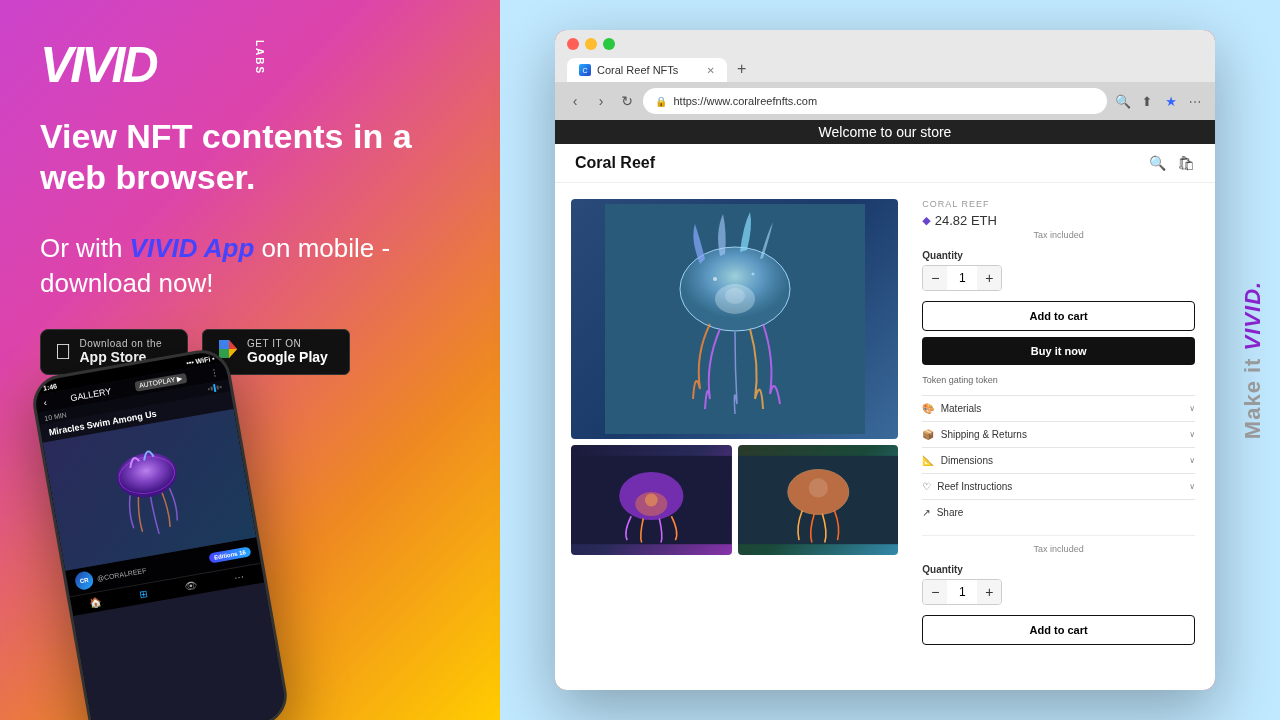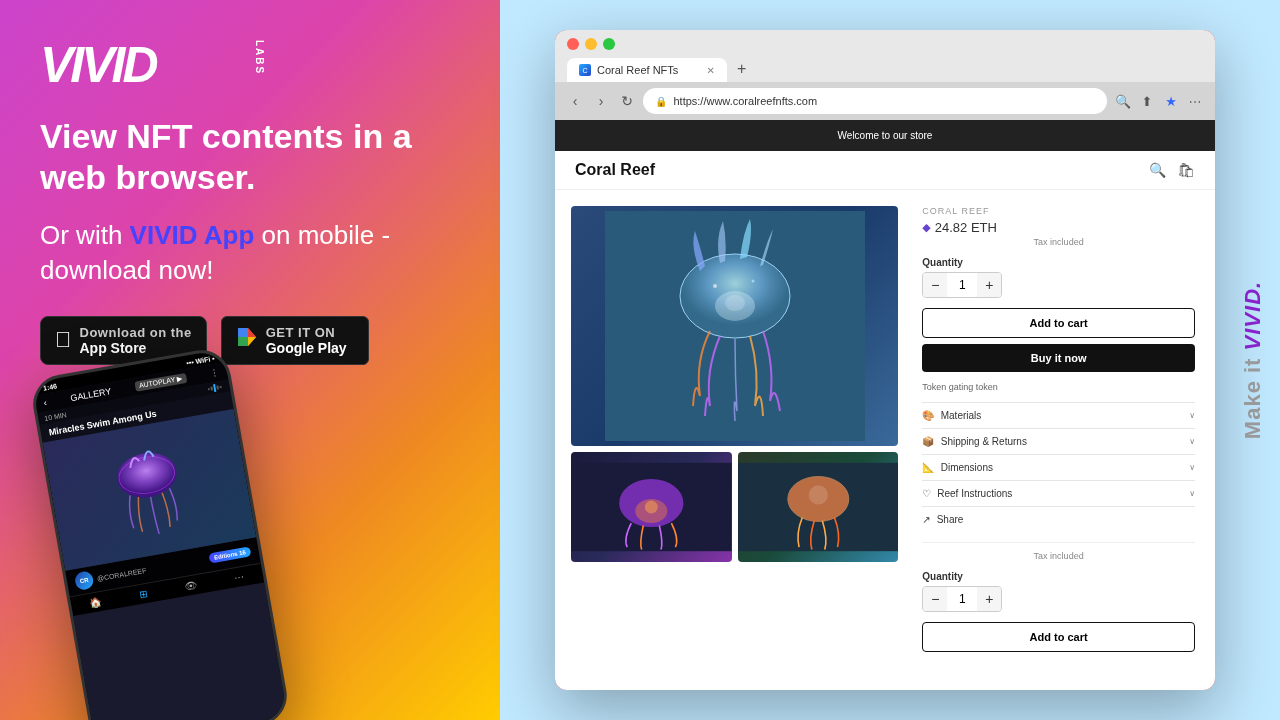--- a/index.html
+++ b/index.html
@@ -28,34 +28,35 @@
       display: flex;
       align-items: center;
       margin-bottom: 28px;
     }
 
     .headline {
       font-size: 34px;
       font-weight: 700;
       color: white;
       line-height: 1.2;
-      margin-bottom: 20px;
+      margin-bottom: 33px;
     }
 
     .subheadline {
       font-size: 26px;
       font-weight: 400;
       color: white;
       line-height: 1.35;
       margin-bottom: 28px;
     }
 
     .subheadline .highlight {
       color: #4444ff;
       font-weight: 700;
+      font-style: italic;
     }
 
     .store-buttons {
       display: flex;
       gap: 14px;
       margin-bottom: 20px;
       z-index: 2;
     }
 
     .store-btn {
@@ -75,22 +76,22 @@
       font-size: 22px;
       flex-shrink: 0;
     }
 
     .store-btn-text {
       display: flex;
       flex-direction: column;
     }
 
     .store-btn-top {
-      font-size: 13px;
-      font-weight: 700;
+      font-size: 10px;
+      font-weight: 400;
       letter-spacing: 0.5px;
       color: #ccc;
     }
 
     .store-btn-bottom {
       font-size: 14px;
       font-weight: 700;
       color: white;
       white-space: nowrap;
     }
@@ -318,22 +319,22 @@
     .website-content {
       flex: 1;
       overflow-y: auto;
       background: white;
     }
 
     .site-welcome-bar {
       background: #222;
       color: white;
       text-align: center;
-      font-size: 10px;
-      padding: 10px;
+      font-size: 14px;
+      padding: 4px;
     }
 
     .site-nav {
       display: flex;
       align-items: center;
       padding: 10px 20px;
       border-bottom: 1px solid #eee;
       gap: 20px;
     }
 

